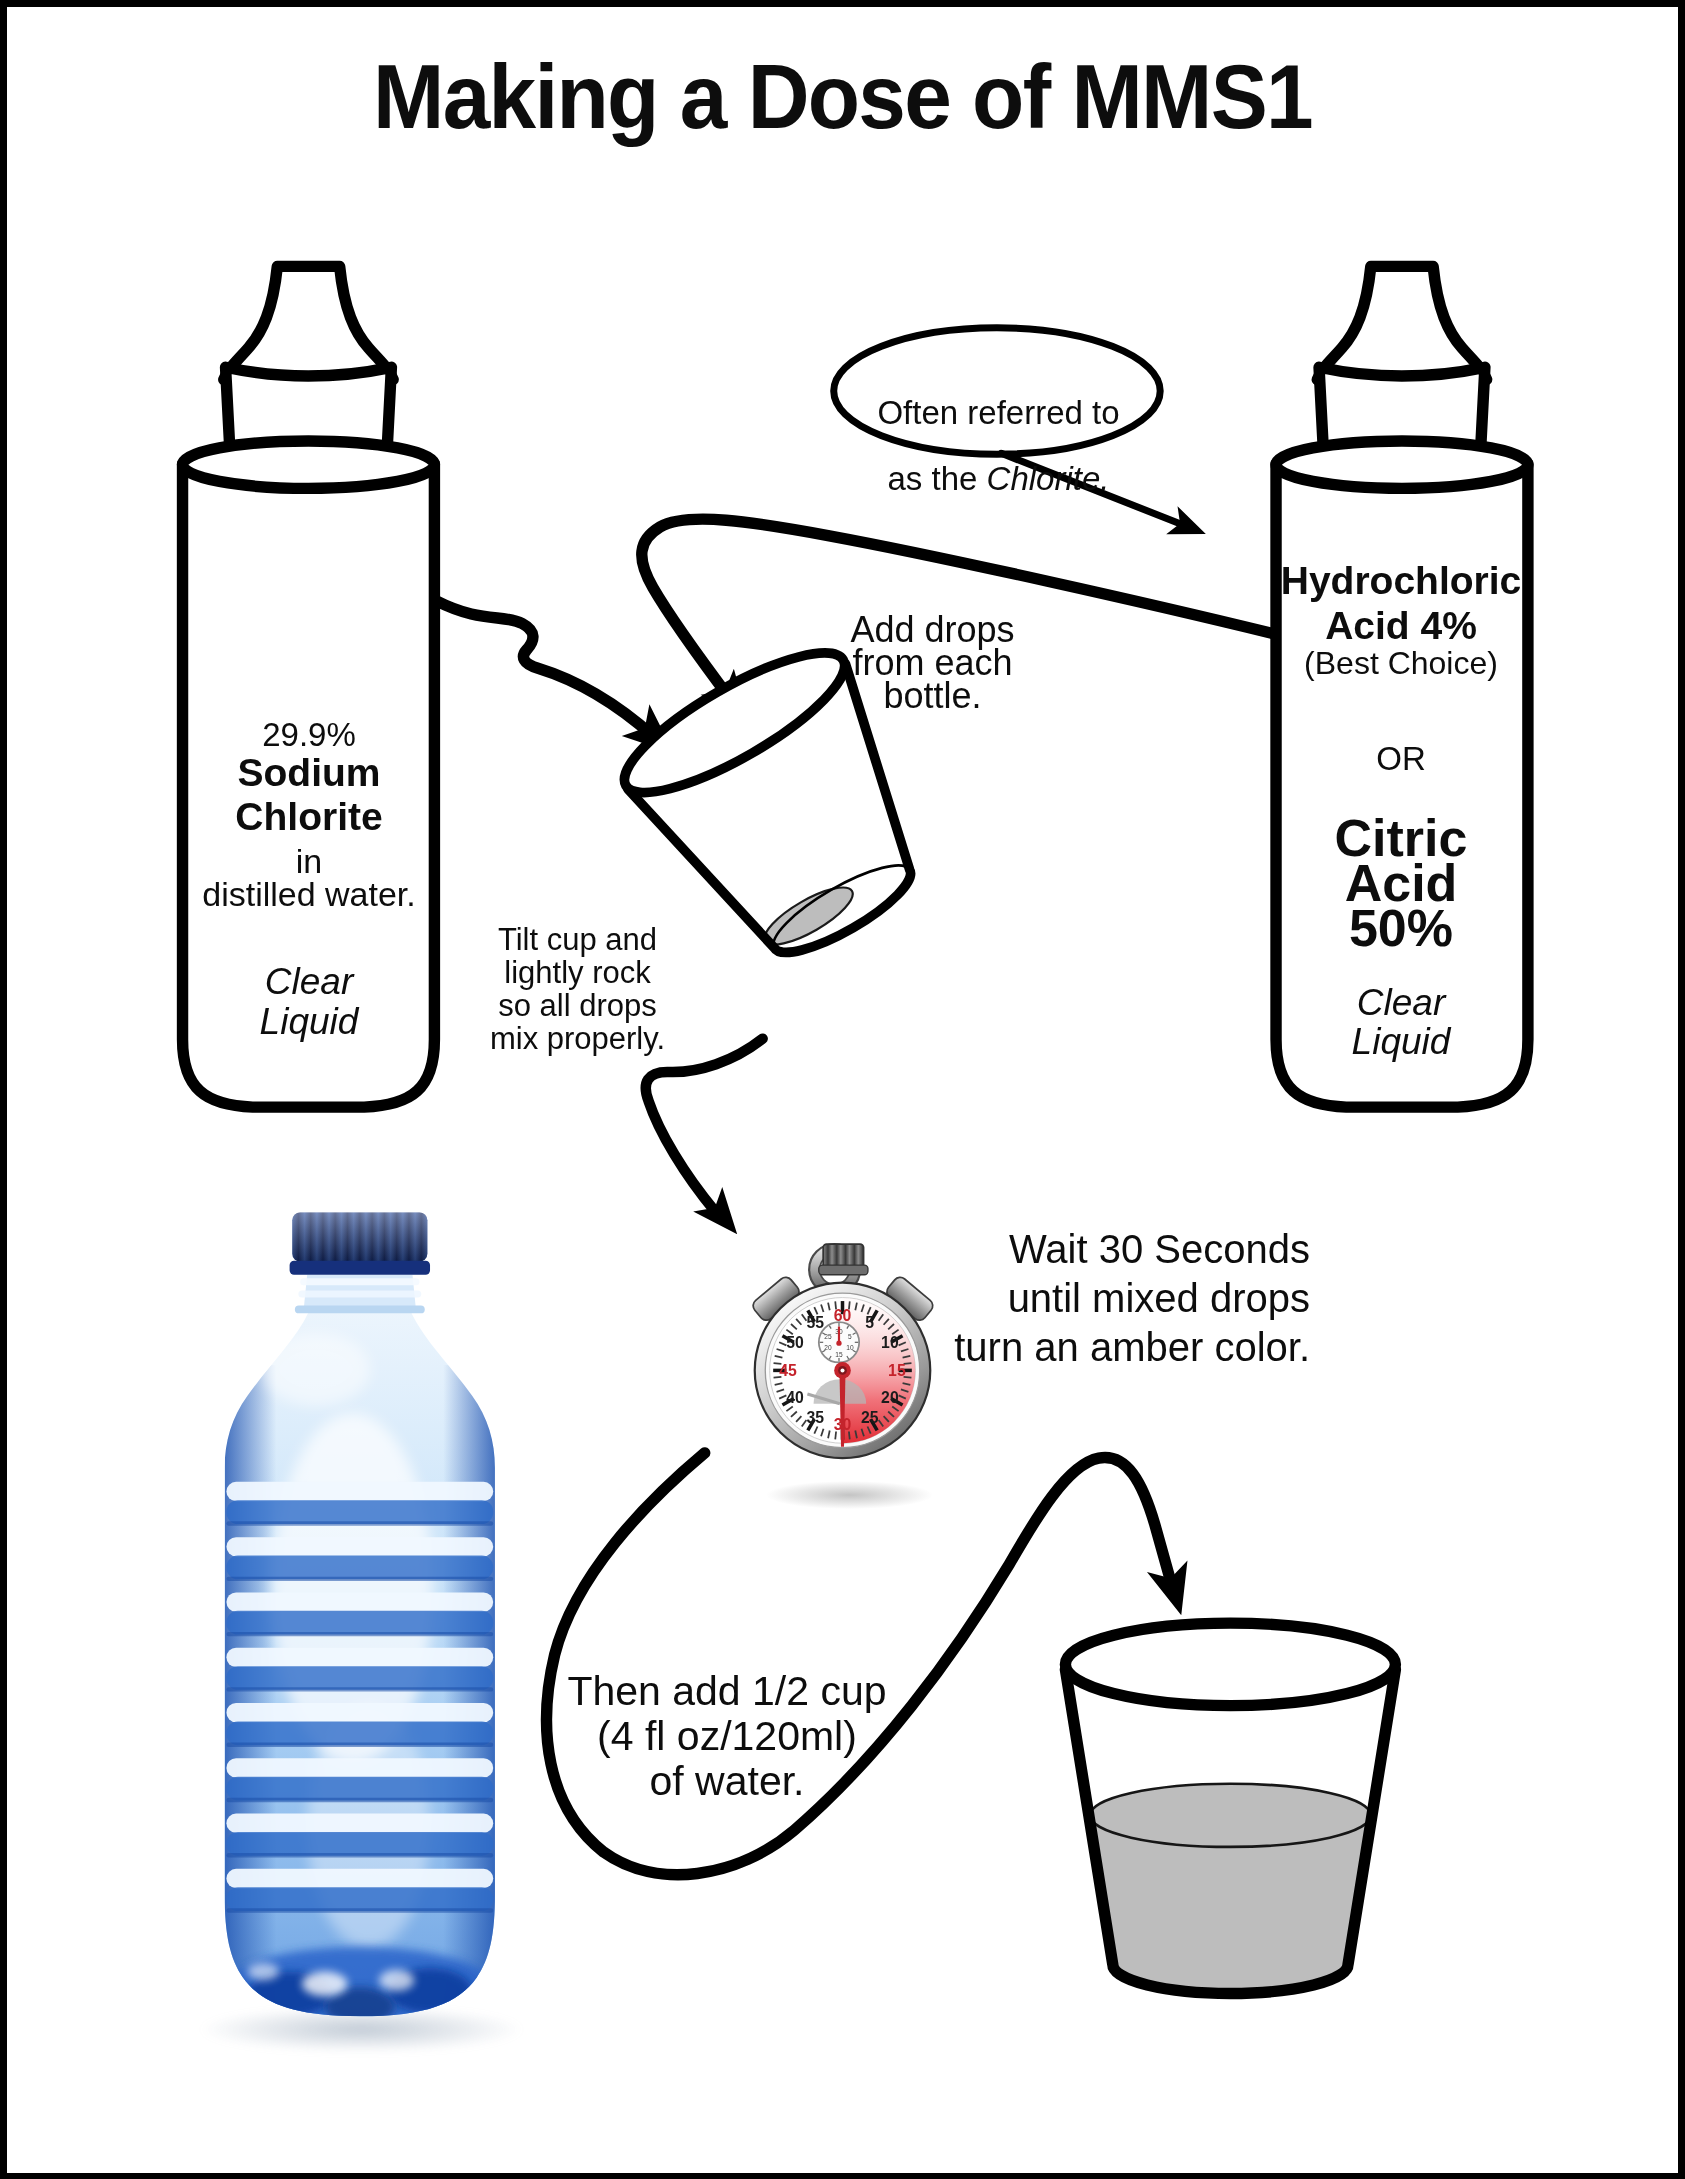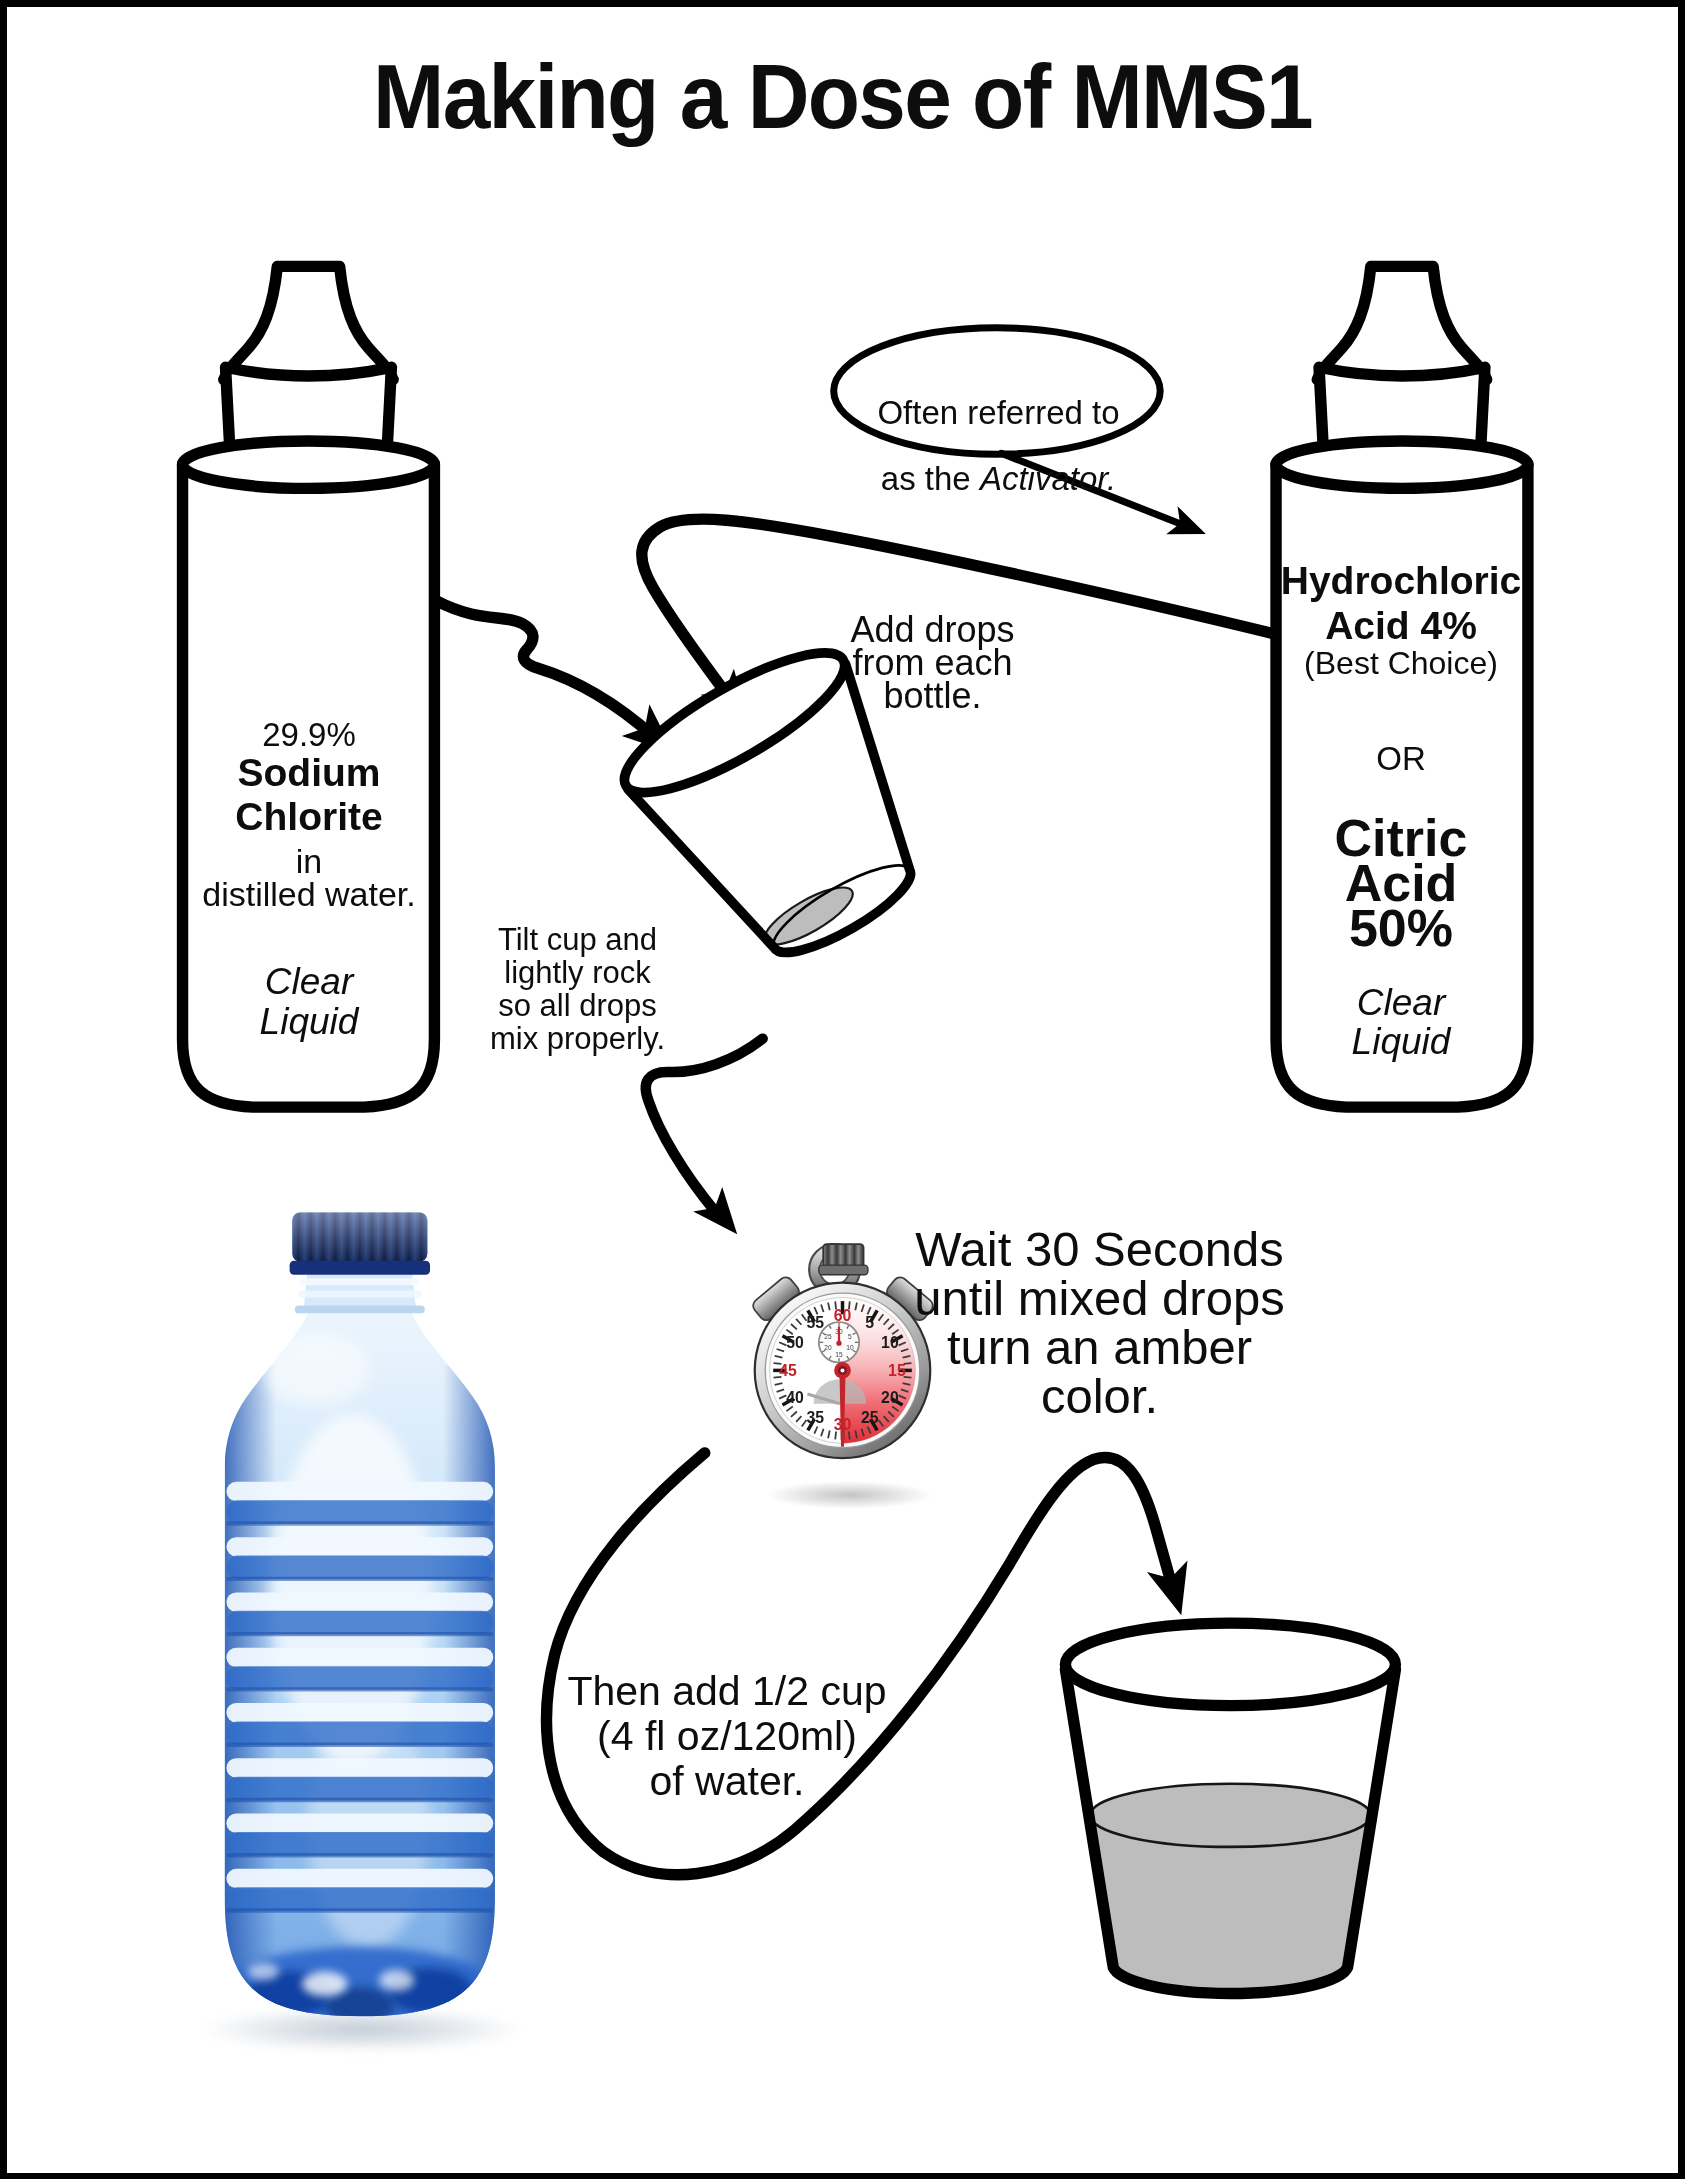--- a/index.html
+++ b/index.html
@@ -21,21 +21,21 @@
   #bubble-text{left:835px;top:363px;width:327px;font-size:33px;line-height:33px;}
   
   #hcl-name{left:1273px;top:558px;width:256px;font-size:39px;font-weight:bold;line-height:45px;}
   #best-choice{left:1273px;top:647px;width:256px;font-size:32px;}
   #or-text{left:1273px;top:742px;width:256px;font-size:33px;}
   #citric{left:1273px;top:816px;width:256px;font-size:52px;font-weight:bold;line-height:45px;}
   #acid-liq{left:1273px;top:983px;width:256px;font-size:37px;font-style:italic;line-height:39px;}
   
   #add-drops{left:792px;top:613px;width:281px;font-size:36px;line-height:33px;}
   #tilt-cup{left:439px;top:923px;width:277px;font-size:31px;line-height:33px;}
-  #wait{left:889px;top:1225px;width:421px;font-size:49px;line-height:49px;text-align:center;}
+  #wait{left:889px;top:1225px;width:421px;font-size:40px;line-height:49px;text-align:right;}
   #add-water{left:527px;top:1669px;width:400px;font-size:41px;line-height:45px;}
   
   .sw-num{fill:#1c1c1c;font-family:"Liberation Sans",sans-serif;font-size:18px;font-weight:700;
           text-anchor:middle;}
   .sw-red{fill:var(--dial-red,#c5232b);}
   .sw-sub{fill:#3d3d3d;font-family:"Liberation Sans",sans-serif;font-size:7.5px;text-anchor:middle;}
   .liquid{fill:var(--liquid-gray,#bdbdbd);}
   .ink{stroke:#000;fill:none;stroke-linecap:round;stroke-linejoin:round;}
 </style>
 </head>
@@ -367,21 +367,21 @@
   <div class="txt" id="mms-conc">29.9%</div>
   <div class="txt" id="mms-chem">Sodium
 Chlorite</div>
   <div class="txt" id="mms-solv">in
 distilled water.</div>
   <div class="txt" id="mms-liq">Clear
 Liquid</div>
 
   <div class="txt" id="bubble-text">
     <span>Often referred to</span><br>
-    <span>as the </span><span class="i">Activator.</span>
+    <span>as the </span><span class="i">Chlorite.</span>
   </div>
 
   <div class="txt" id="hcl-name">Hydrochloric
 Acid 4%</div>
   <div class="txt" id="best-choice">(Best Choice)</div>
   <div class="txt" id="or-text">OR</div>
   <div class="txt" id="citric">Citric Acid
 50%</div>
   <div class="txt" id="acid-liq">Clear
 Liquid</div>

